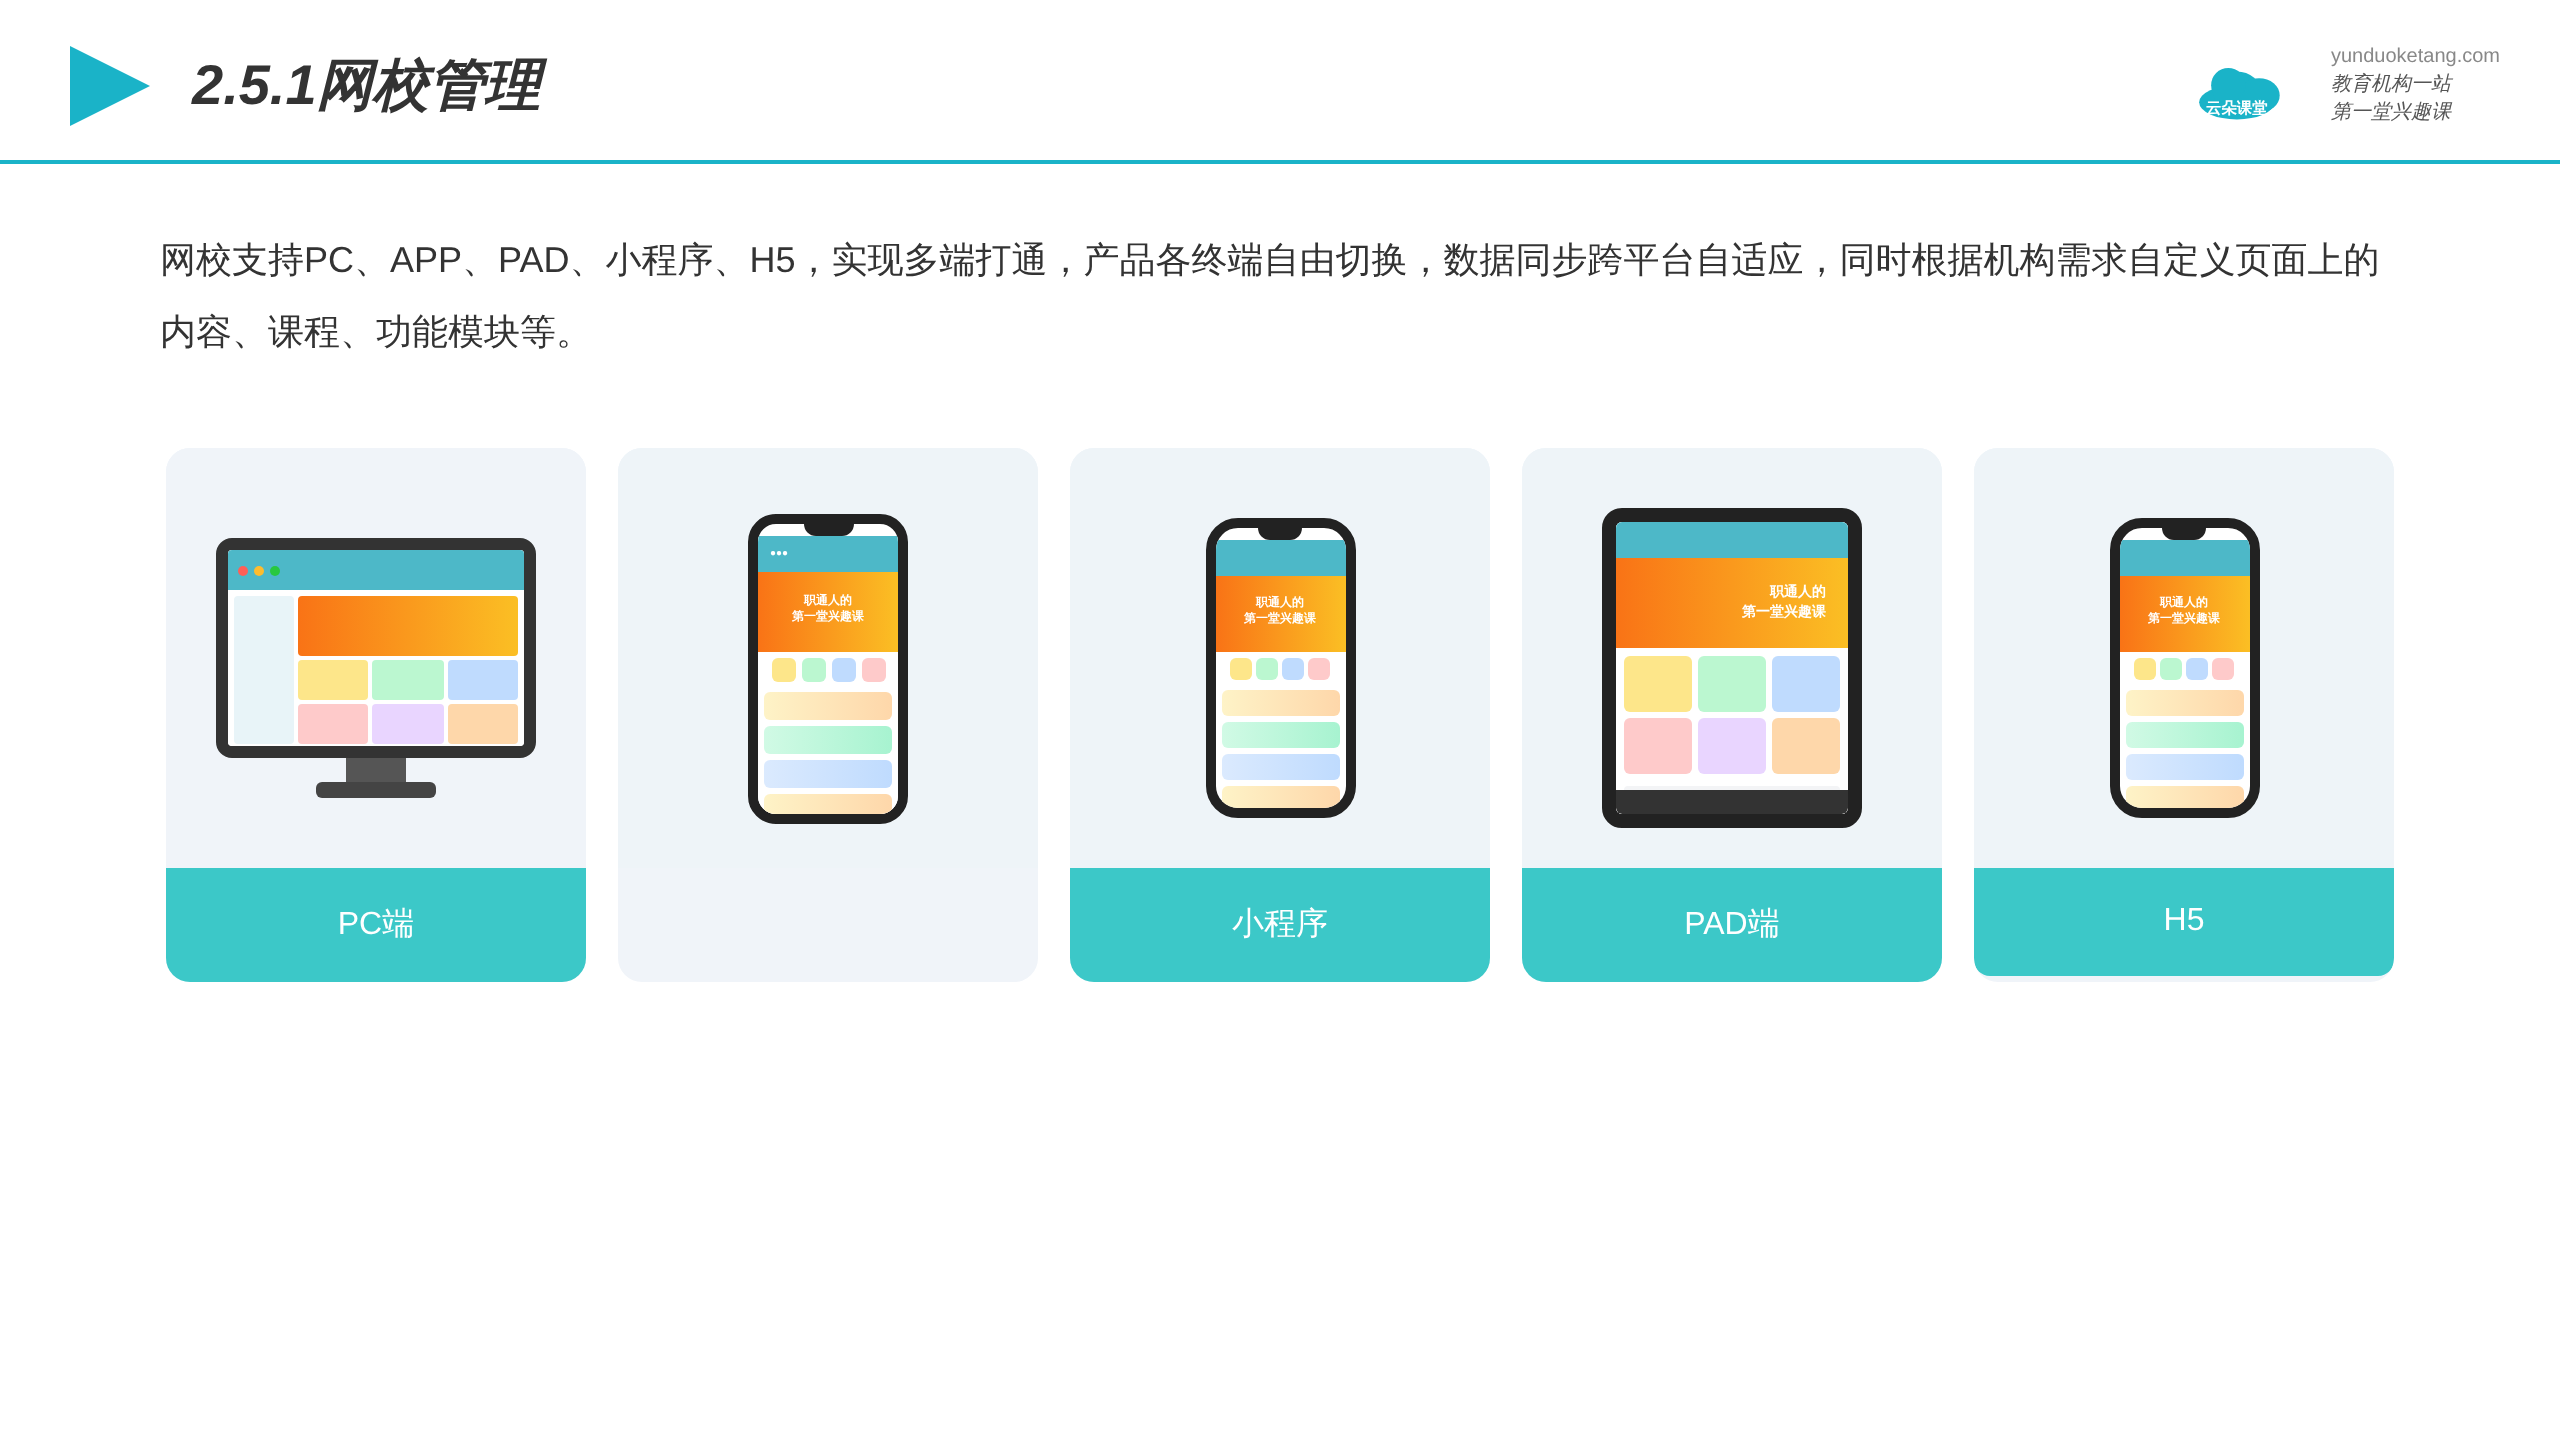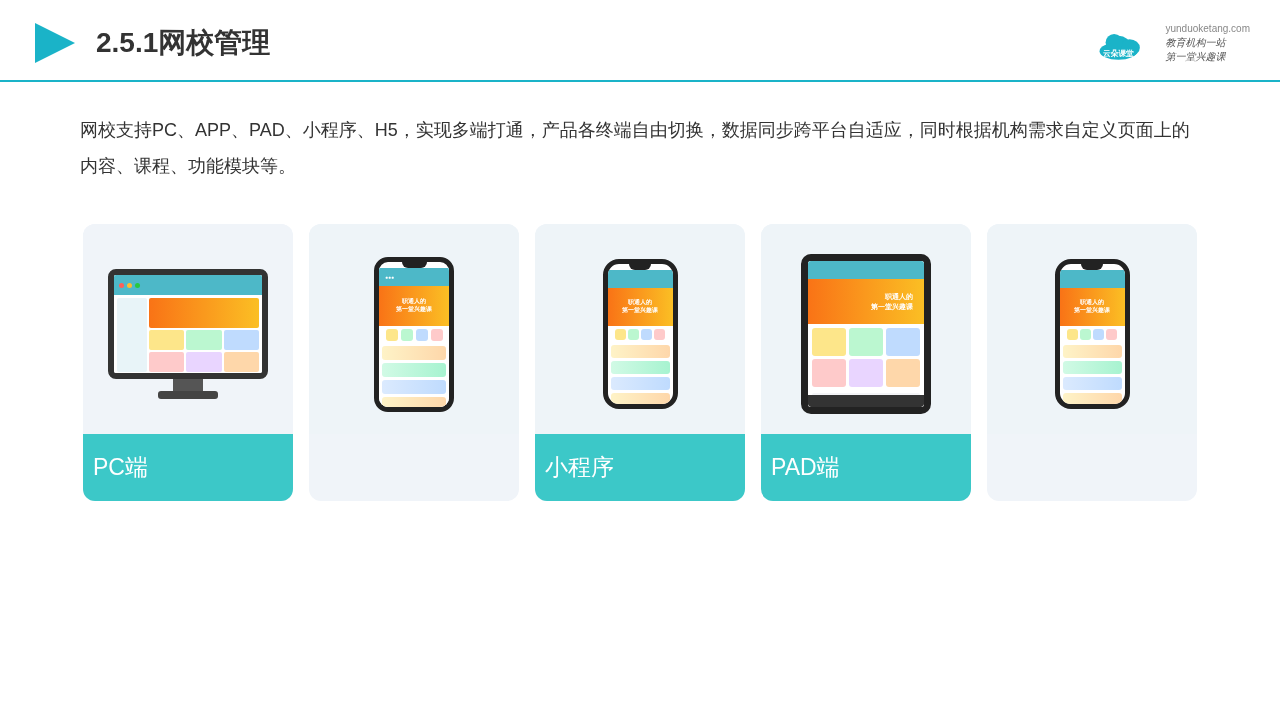--- a/index.html
+++ b/index.html
@@ -17,20 +17,21 @@
       display: flex;
       align-items: center;
       justify-content: space-between;
       padding: 18px 30px 12px 30px;
       border-bottom: 2px solid #1ab3c8;
     }
     .header-left {
       display: flex;
       align-items: center;
       gap: 16px;
+      font-style: italic;
     }
     .play-icon {
       width: 50px;
       height: 50px;
     }
     .page-title {
       font-size: 28px;
       font-weight: bold;
       color: #333;
     }
@@ -88,22 +89,23 @@
       height: 210px;
       display: flex;
       align-items: center;
       justify-content: center;
       padding: 20px 15px 10px 15px;
       background: #f0f4f9;
     }
     .card-label {
       background: #3cc8c8;
       color: white;
+      text-align: center;
       padding: 18px 10px;
-      font-size: 23px;
+      font-size: 16px;
       font-weight: 500;
       border-radius: 0 0 8px 8px;
     }
 
     
     
     .device-pc {
       display: flex;
       flex-direction: column;
       align-items: center;
@@ -532,15 +534,16 @@
               <div class="miniphone-row" style="background:linear-gradient(90deg,#fef3c7,#fed7aa)"></div>
               <div class="miniphone-row" style="background:linear-gradient(90deg,#d1fae5,#a7f3d0)"></div>
               <div class="miniphone-row" style="background:linear-gradient(90deg,#dbeafe,#bfdbfe)"></div>
               <div class="miniphone-row" style="background:linear-gradient(90deg,#fef3c7,#fed7aa)"></div>
 
             </div>
           </div>
         </div>
       </div>
     </div>
+    <div class="card-label">H5</div>
   </div>
 
 </div>
 
 </body></html>

